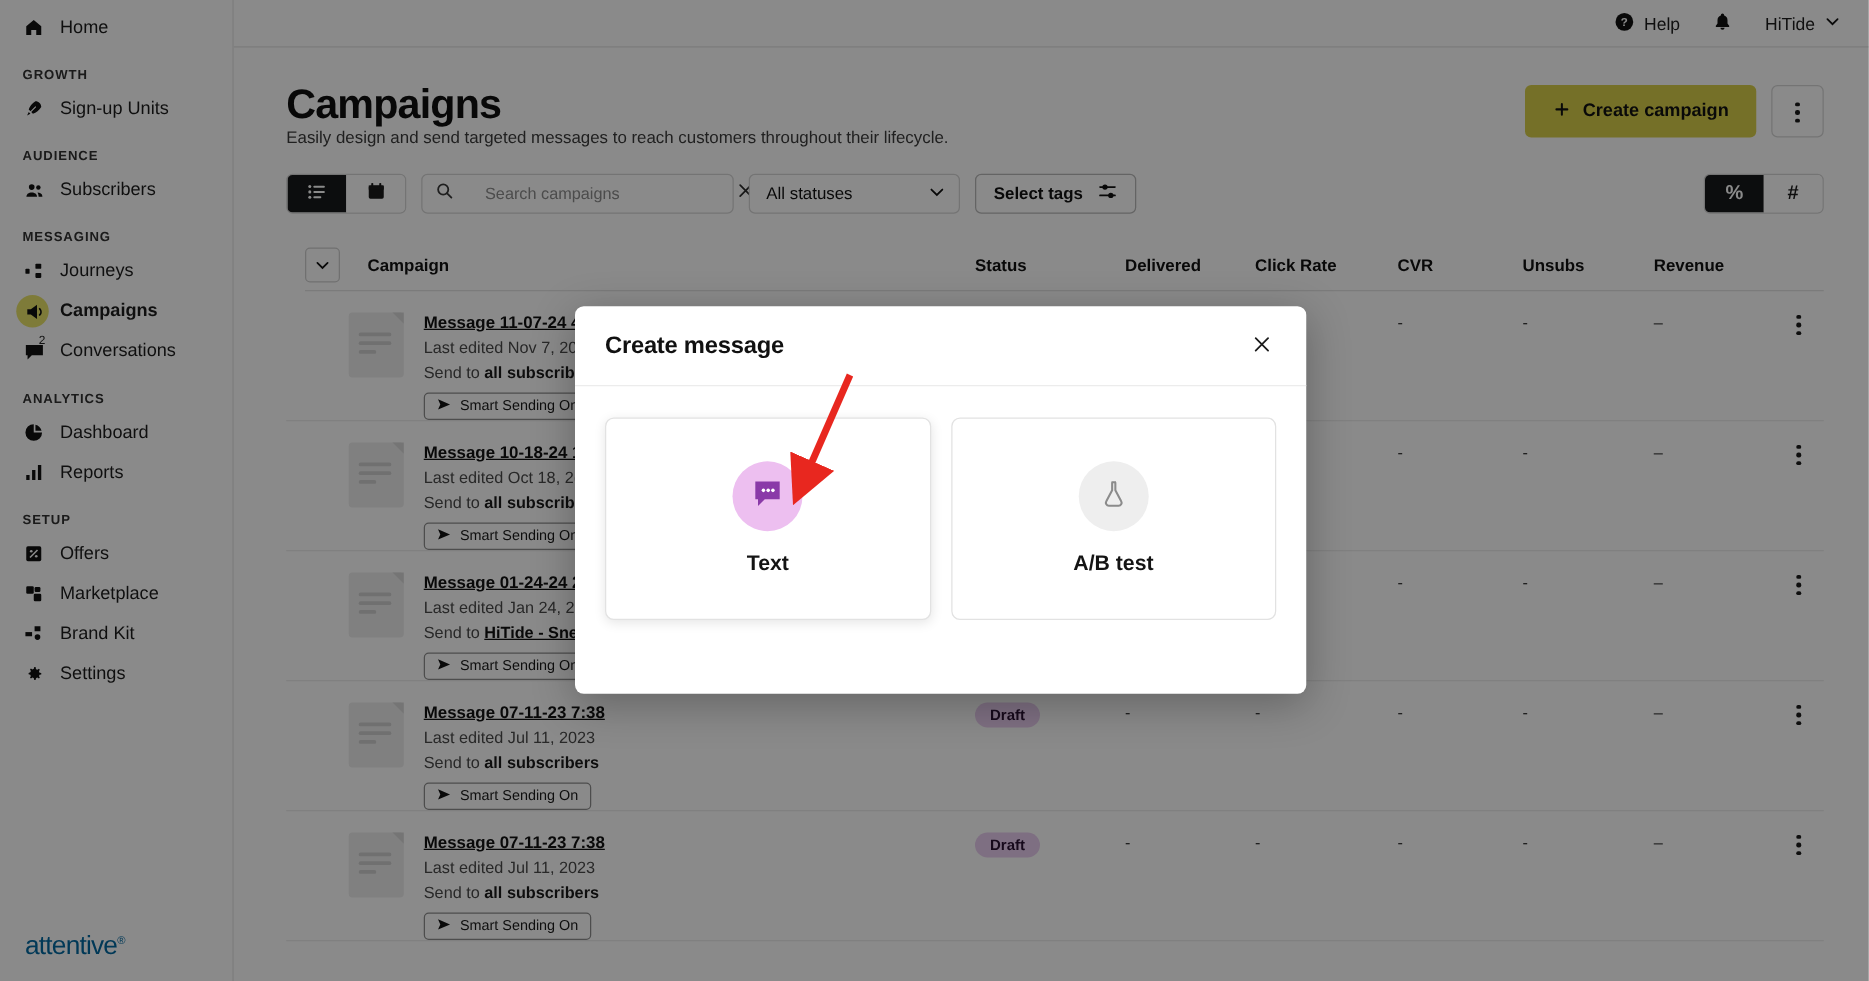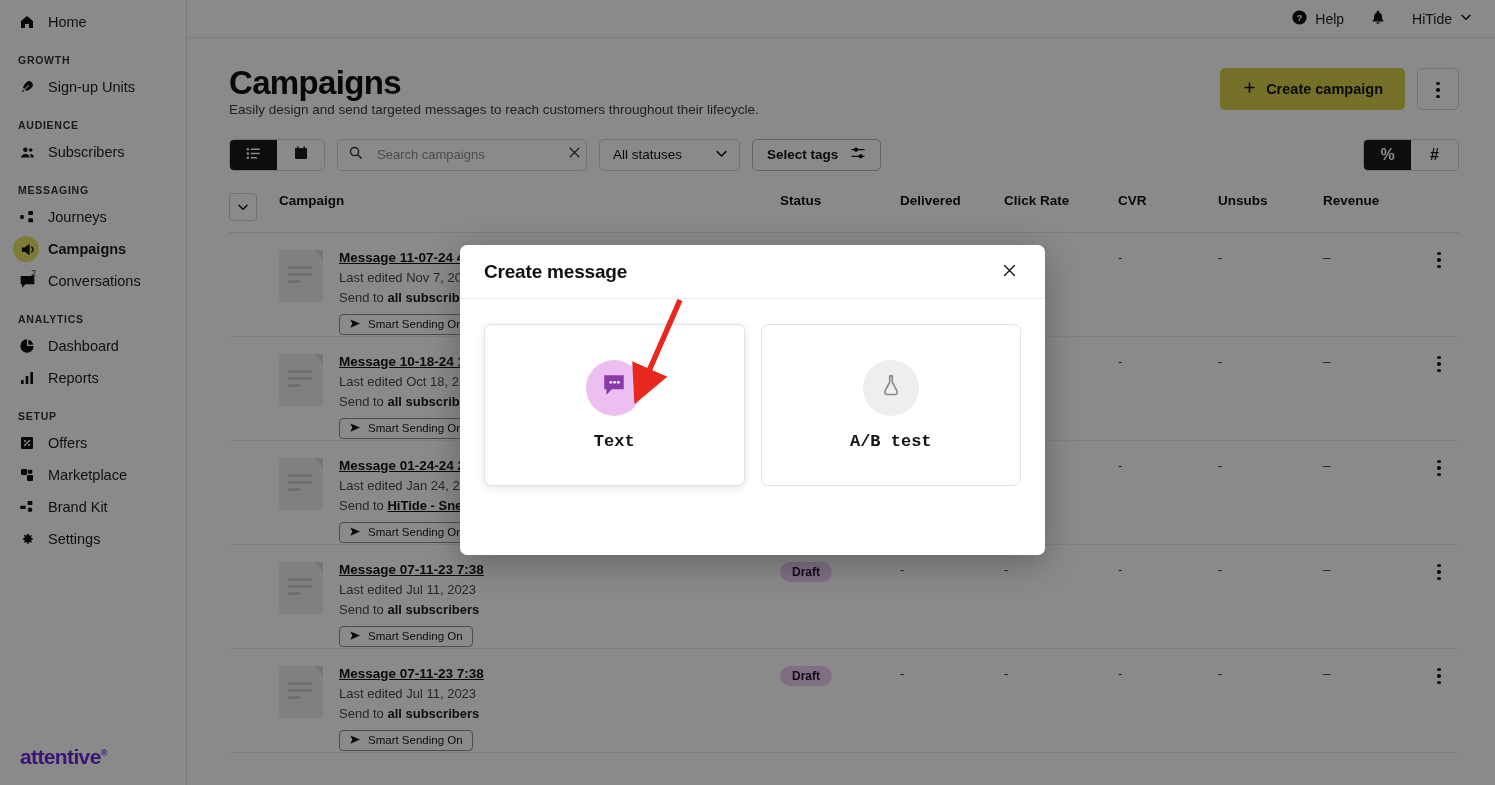--- a/index.html
+++ b/index.html
@@ -64,23 +64,23 @@
   .nav-badge {
     position: absolute;
     top: 2px; left: 31px;
     font-size: 9.5px;
     color: #222;
   }
   .brand-logo {
     position: absolute;
     bottom: 16px; left: 20px;
     font-size: 21px;
-    font-weight: bold;
+    font-weight: normal;
     letter-spacing: -0.03em;
-    color: #6d28d9;
+    color: #0369a1;
   }
   .brand-logo sup { font-size: 9px; vertical-align: super; }
 
   
   .main {
     flex: 1; height: 785px;
     position: relative;
     background: #ffffff;
   }
   .topbar {
@@ -145,34 +145,34 @@
     display: flex; align-items: center; justify-content: center;
     background: #fff; cursor: pointer; border: none;
     color: #1a1a1a;
   }
   .seg-btn.on { background: #17181a; color: #fff; }
 
   .search-box {
     display: flex; align-items: center;
     width: 250px; height: 32px;
     border: 1px solid #d6d6d6; border-radius: 5px;
-    padding: 0 10px; gap: 14px;
+    padding: 0 10px; gap: 25px;
     background: #fff;
   }
   .search-box input {
     border: none; outline: none; flex: 1;
     font-size: 13px; color: #111;
     font-family: "Liberation Sans", sans-serif;
     background: transparent;
   }
   .search-box input::placeholder { color: #8c8c8c; }
 
   .select-box {
     display: flex; align-items: center; justify-content: space-between;
-    width: 141px; height: 32px;
+    width: 169px; height: 32px;
     border: 1px solid #d6d6d6; border-radius: 5px;
     padding: 0 10px 0 13px;
     font-size: 13.5px; color: #111;
     background: #fff; cursor: pointer;
   }
   .tag-box {
     display: flex; align-items: center; gap: 12px;
     height: 32px; padding: 0 14px;
     border: 1px solid #b9b9b9; border-radius: 5px;
     font-size: 13.5px; font-weight: bold; color: #111;
@@ -180,24 +180,24 @@
   }
   .unit-toggle {
     position: absolute; right: 0; top: 0;
     display: flex; border: 1px solid #d6d6d6; border-radius: 5px; overflow: hidden;
     height: 32px;
   }
 
   
   .table { margin-top: 22px; }
   .thead {
-    display: flex; align-items: flex-start;
+    display: flex; align-items: center;
     height: 40px;
     border-bottom: 1px solid #e4e4e4;
-    font-size: 13.5px; font-weight: bold; color: #111;
+    font-size: 13.5px; font-weight: bold; color: #111; margin-left: 15px;
   }
   .col-check { width: 50px; flex: 0 0 50px; display: flex; align-items: center; }
   .chev-box {
     width: 28px; height: 28px;
     border: 1px solid #cfcfcf; border-radius: 4px;
     display: flex; align-items: center; justify-content: center;
     background: #fff; cursor: pointer;
   }
   .col-campaign { flex: 1 1 auto; }
   .col-status   { width: 120px; flex: 0 0 120px; }
@@ -268,36 +268,35 @@
     position: absolute;
     left: 460px; top: 245px;
     width: 585px; height: 310px;
     background: #fff;
     border-radius: 7px;
     box-shadow: 0 8px 34px rgba(0,0,0,0.28);
     z-index: 60;
     display: flex; flex-direction: column;
   }
   .modal-head {
-    height: 54px;
+    height: 64px;
     display: flex; align-items: center; justify-content: space-between;
     padding: 0 22px 0 24px;
     border-bottom: 1px solid #ececec;
   }
   .modal-title { font-size: 19px; font-weight: bold; color: #111; letter-spacing: -0.01em;}
   .modal-close {
     width: 28px; height: 28px; cursor: pointer;
     display:flex; align-items:center; justify-content:center;
     background: transparent; border: none;
   }
   .modal-body {
     flex: 1;
     display: flex; gap: 16px;
     padding: 25px 24px 0 24px;
-    font-family: Liberation Mono, monospace;
   }
   .choice-card {
     width: 263px; height: 162px;
     border: 1px solid #e2e2e2; border-radius: 7px;
     background: #fff;
     display: flex; flex-direction: column;
     align-items: center; justify-content: center;
     gap: 16px; cursor: pointer;
   }
   .choice-card.sel { box-shadow: 0 2px 9px rgba(0,0,0,0.10); }

